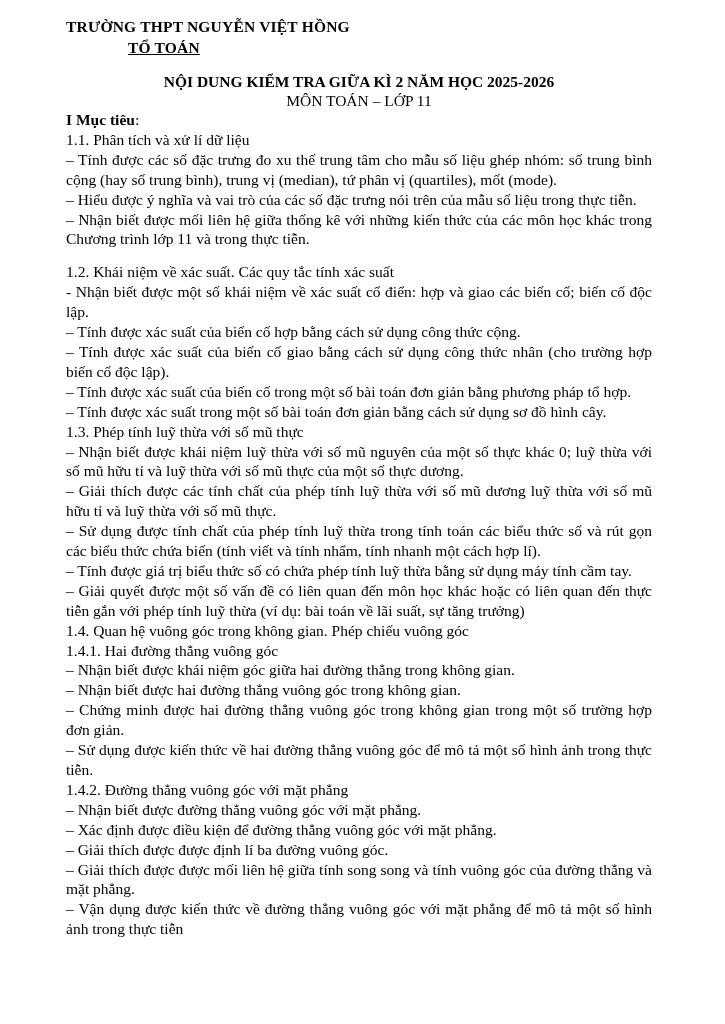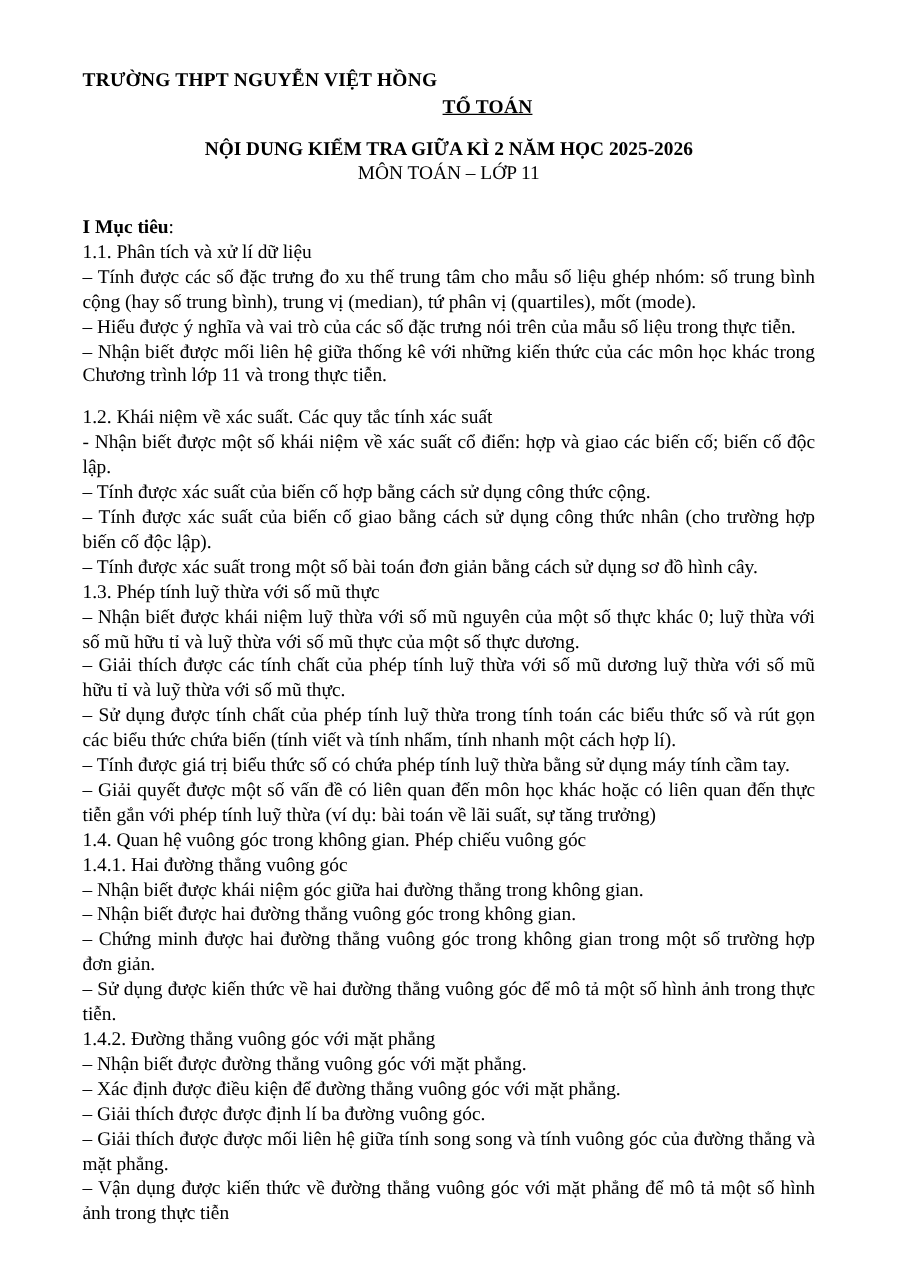--- a/index.html
+++ b/index.html
@@ -9,44 +9,43 @@
   }
   .page {
     position: relative;
     width: 716px;
     height: 1024px;
     box-sizing: border-box;
     background: #ffffff;
     color: #000000;
     font-family: "Liberation Serif", "DejaVu Serif", serif;
     font-size: 15.5px;
-    padding: 54px 64px 10px 66px;
+    padding: 16px 64px 10px 66px;
     overflow: hidden;
   }
   .doc-header { line-height: 21px; }
   .school {
     font-weight: bold;
     letter-spacing: 0.2px;
   }
   .dept {
     font-weight: bold;
     text-decoration: underline;
     margin-left: 62px;
     letter-spacing: 0.2px;
-    text-align: center;
   }
   .doc-title {
     text-align: center;
     margin-top: 14px;
     line-height: 19px;
   }
   .title-main { font-weight: bold; }
   .title-sub { font-weight: normal; }
   .doc-body {
-    margin-top: 24px;
+    margin-top: 0;
   }
   .doc-body p {
     margin: 0;
     line-height: 19.9px;
     text-align: justify;
   }
   .doc-body p.sp-before { margin-top: 13px; }
   .b { font-weight: bold; }
   .i { }
 </style>
@@ -65,20 +64,21 @@
   <div class="doc-body">
       <p><span class="b">I Mục tiêu</span><span>:</span></p>
       <p><span>1.1. Phân tích và xử lí dữ liệu</span></p>
       <p><span>– Tính được các số đặc trưng đo xu thế trung tâm cho mẫu số liệu ghép nhóm: số trung bình cộng (hay số trung bình), trung vị (</span><span class="i">median</span><span>), tứ phân vị (</span><span class="i">quartiles</span><span>), mốt (</span><span class="i">mode</span><span>).</span></p>
       <p><span>– Hiểu được ý nghĩa và vai trò của các số đặc trưng nói trên của mẫu số liệu trong thực tiễn.</span></p>
       <p><span>– Nhận biết được mối liên hệ giữa thống kê với những kiến thức của các môn học khác trong Chương trình lớp 11 và trong thực tiễn.</span></p>
       <p class="sp-before"><span>1.2. Khái niệm về xác suất. Các quy tắc tính xác suất</span></p>
       <p><span>- Nhận biết được một số khái niệm về xác suất cổ điển: hợp và giao các biến cố; biến cố độc lập.</span></p>
       <p><span>– Tính được xác suất của biến cố hợp bằng cách sử dụng công thức cộng.</span></p>
       <p><span>– Tính được xác suất của biến cố giao bằng cách sử dụng công thức nhân (cho trường hợp biến cố độc lập).</span></p>
+      <p><span>– Tính được xác suất của biến cố trong một số bài toán đơn giản bằng phương pháp tổ hợp.</span></p>
       <p><span>– Tính được xác suất trong một số bài toán đơn giản bằng cách sử dụng sơ đồ hình cây.</span></p>
       <p><span>1.3. Phép tính luỹ thừa với số mũ thực</span></p>
       <p><span>– Nhận biết được khái niệm luỹ thừa với số mũ nguyên của một số thực khác 0; luỹ thừa với số mũ hữu tỉ và luỹ thừa với số mũ thực của một số thực dương.</span></p>
       <p><span>– Giải thích được các tính chất của phép tính luỹ thừa với số mũ dương luỹ thừa với số mũ hữu tỉ và luỹ thừa với số mũ thực.</span></p>
       <p><span>– Sử dụng được tính chất của phép tính luỹ thừa trong tính toán các biểu thức số và rút gọn các biểu thức chứa biến (tính viết và tính nhẩm, tính nhanh một cách hợp lí).</span></p>
       <p><span>– Tính được giá trị biểu thức số có chứa phép tính luỹ thừa bằng sử dụng máy tính cầm tay.</span></p>
       <p><span>– Giải quyết được một số vấn đề có liên quan đến môn học khác hoặc có liên quan đến thực tiễn gắn với phép tính luỹ thừa (ví dụ: bài toán về lãi suất, sự tăng trưởng)</span></p>
       <p><span>1.4. Quan hệ vuông góc trong không gian. Phép chiếu vuông góc</span></p>
       <p><span>1.4.1. Hai đường thẳng vuông góc</span></p>
       <p><span>– Nhận biết được khái niệm góc giữa hai đường thẳng trong không gian.</span></p>

